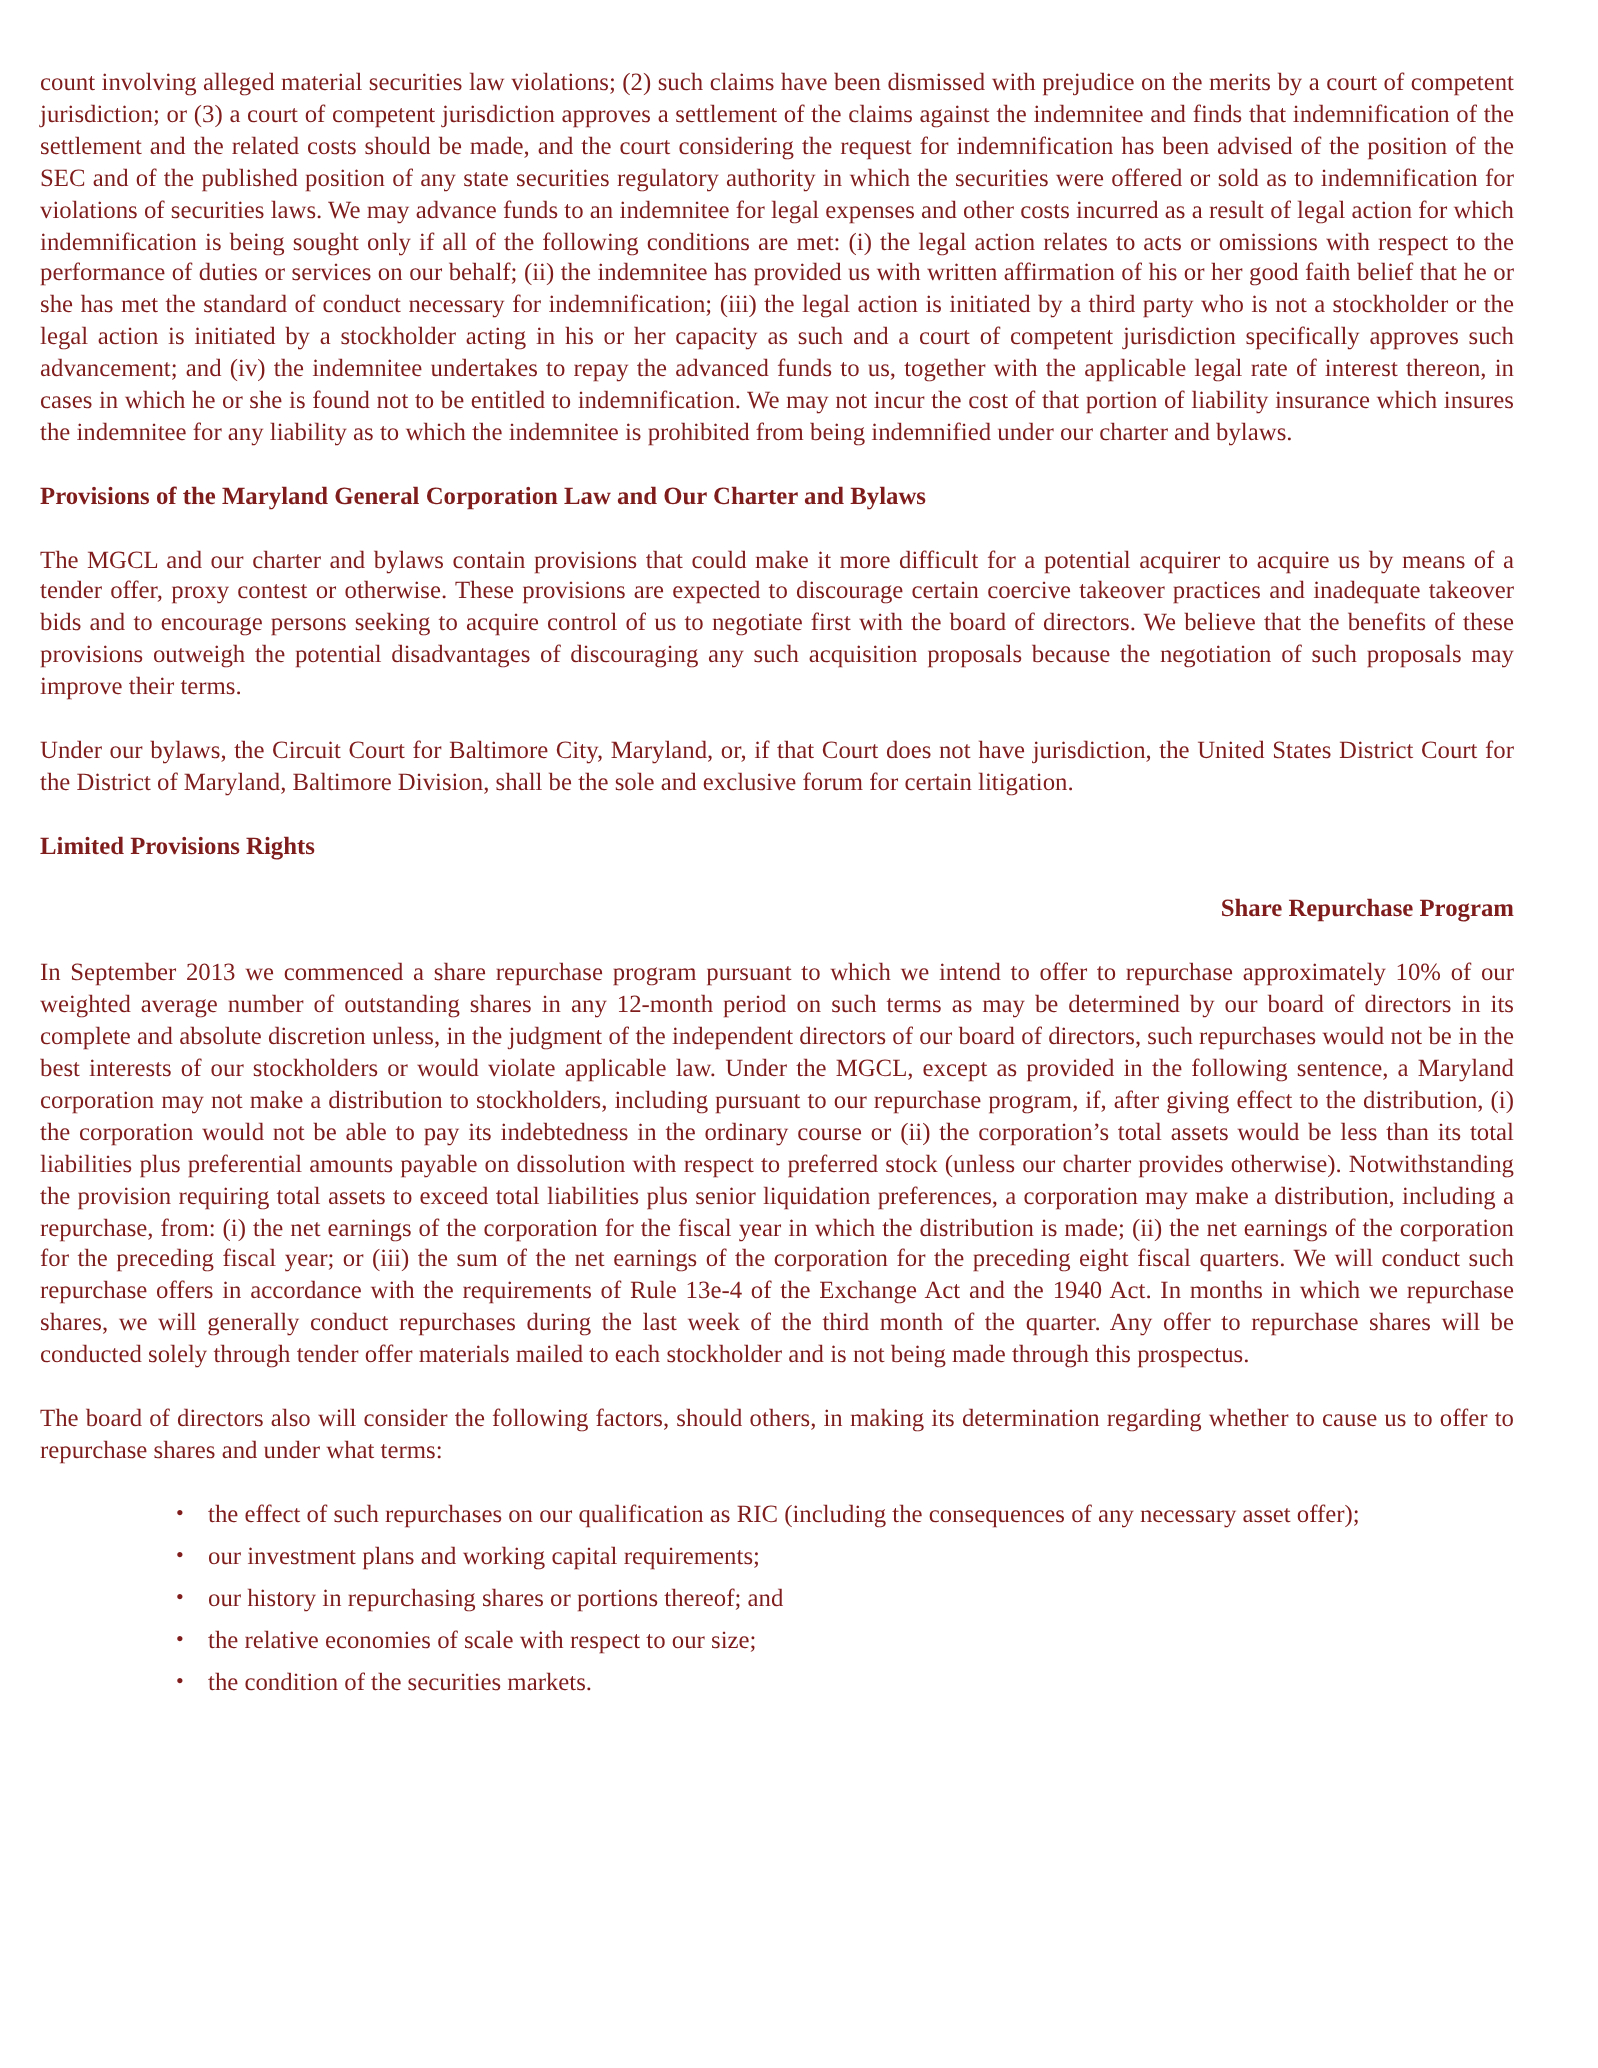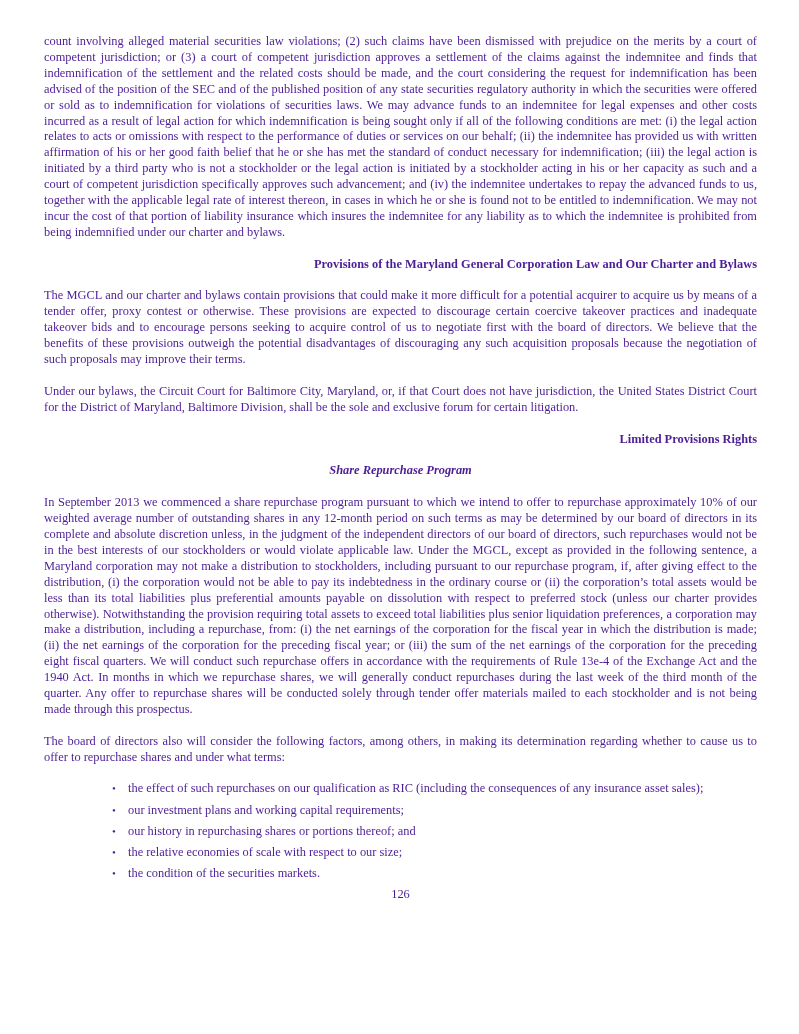--- a/index.html
+++ b/index.html
@@ -9,43 +9,42 @@
   }
   body {
     width: 799px;
     height: 1034px;
     overflow: hidden;
   }
   .page {
     box-sizing: border-box;
     width: 799px;
     height: 1032px;
-    padding: 34px 42px 0 44px;
+    padding: 34px 42px 0 20px;
     background: #ffffff;
-    color: #4c1d95;
+    color: #7f1d1d;
     font-family: "Liberation Serif", serif;
     font-size: 12.4px;
     line-height: 15.9px;
   }
   .para {
     margin: 0 0 15.9px 0;
     text-align: justify;
   }
   .heading {
     font-size: 12.4px;
     font-weight: bold;
     margin: 0 0 15.9px 0;
-    text-align: right;
+    text-align: left;
   }
   .subheading {
     font-size: 12.4px;
     font-weight: bold;
-    font-style: italic;
     margin: 0 0 15.9px 0;
-    text-align: center;
+    text-align: right;
   }
   ul.bullets {
     list-style: none;
     margin: 0 0 4px 0;
     padding: 0 0 0 68px;
   }
   ul.bullets li {
     position: relative;
     padding-left: 16px;
     margin-bottom: 5.2px;
@@ -77,25 +76,24 @@
 
   <p class="para">Under our bylaws, the Circuit Court for Baltimore City, Maryland, or, if that Court does not have jurisdiction, the United States District Court for the District of Maryland, Baltimore Division, shall be the sole and exclusive forum for certain litigation.</p>
 
   <h3 class="heading">Limited Provisions Rights</h3>
 
 
   <h4 class="subheading">Share Repurchase Program</h4>
 
   <p class="para">In September 2013 we commenced a share repurchase program pursuant to which we intend to offer to repurchase approximately 10% of our weighted average number of outstanding shares in any 12-month period on such terms as may be determined by our board of directors in its complete and absolute discretion unless, in the judgment of the independent directors of our board of directors, such repurchases would not be in the best interests of our stockholders or would violate applicable law. Under the MGCL, except as provided in the following sentence, a Maryland corporation may not make a distribution to stockholders, including pursuant to our repurchase program, if, after giving effect to the distribution, (i) the corporation would not be able to pay its indebtedness in the ordinary course or (ii) the corporation’s total assets would be less than its total liabilities plus preferential amounts payable on dissolution with respect to preferred stock (unless our charter provides otherwise). Notwithstanding the provision requiring total assets to exceed total liabilities plus senior liquidation preferences, a corporation may make a distribution, including a repurchase, from: (i) the net earnings of the corporation for the fiscal year in which the distribution is made; (ii) the net earnings of the corporation for the preceding fiscal year; or (iii) the sum of the net earnings of the corporation for the preceding eight fiscal quarters. We will conduct such repurchase offers in accordance with the requirements of Rule 13e-4 of the Exchange Act and the 1940 Act. In months in which we repurchase shares, we will generally conduct repurchases during the last week of the third month of the quarter. Any offer to repurchase shares will be conducted solely through tender offer materials mailed to each stockholder and is not being made through this prospectus.</p>
 
-  <p class="para">The board of directors also will consider the following factors, among others, in making its determination regarding whether to cause us to offer to repurchase shares and under what terms:</p>
+  <p class="para">The board of directors also will consider the following factors, should others, in making its determination regarding whether to cause us to offer to repurchase shares and under what terms:</p>
 
   <ul class="bullets">
-    <li>the effect of such repurchases on our qualification as RIC (including the consequences of any insurance asset sales);</li>
+    <li>the effect of such repurchases on our qualification as RIC (including the consequences of any necessary asset offer);</li>
     <li>our investment plans and working capital requirements;</li>
     <li>our history in repurchasing shares or portions thereof; and</li>
     <li>the relative economies of scale with respect to our size;</li>
     <li>the condition of the securities markets.</li>
   </ul>
 
-  <div class="page-number">126</div>
 
 </div>
 
 </body></html>

